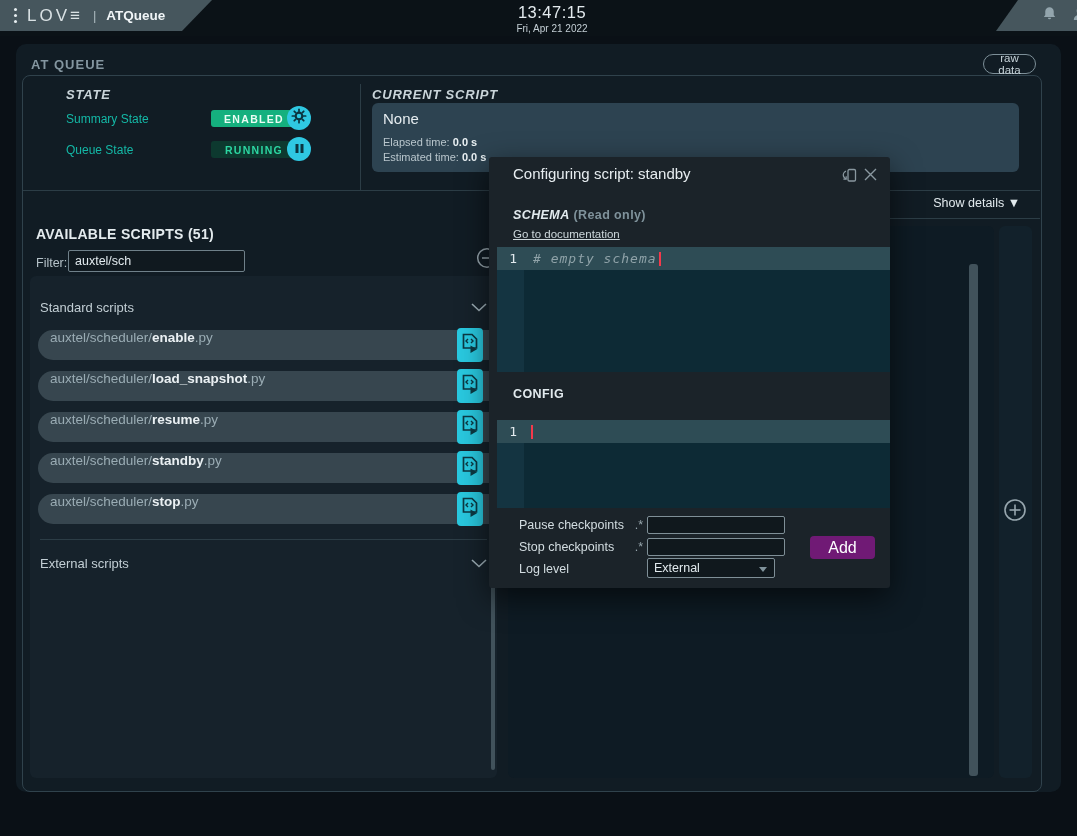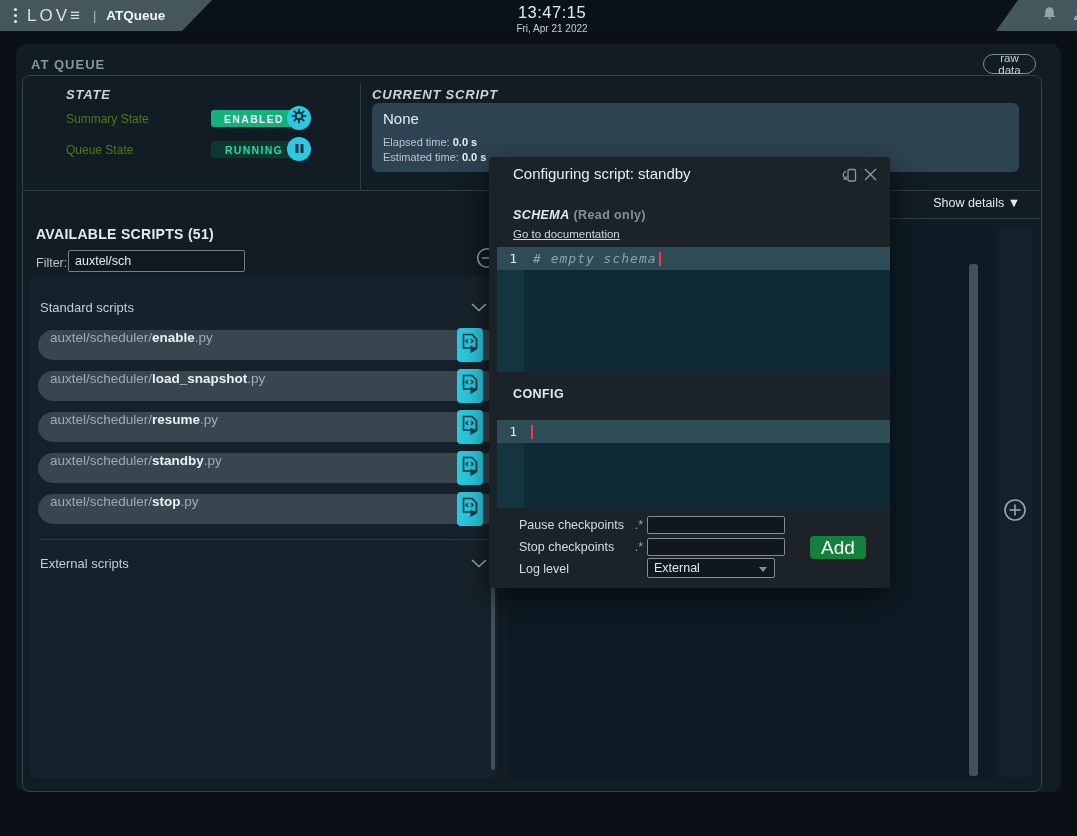--- a/index.html
+++ b/index.html
@@ -27,21 +27,21 @@
   
   .page-panel{position:absolute;left:16px;top:44px;width:1045px;height:748px;background:#111c24;border-radius:10px;}
   .fieldset{position:absolute;left:22px;top:75px;width:1018px;height:715px;border:1px solid #30424c;border-radius:8px;}
   .section-title{font-size:13px;font-weight:bold;letter-spacing:1px;color:#8496a0;}
   .sub-title{font-size:13px;font-weight:bold;letter-spacing:.8px;color:#c9d4d9;font-style:italic;}
   .raw-btn{position:absolute;left:983px;top:54px;width:53px;height:20px;border:1px solid #7d8f98;border-radius:10px;
            background:transparent;color:#c6d2d8;font-size:11.5px;display:flex;align-items:center;justify-content:center;cursor:pointer;}
   .divider{background:#2c3d46;}
 
   
-  .lbl{font-size:12px;color:#4d7c0f;}
+  .lbl{font-size:12px;color:#14b8a6;}
   .badge{width:86px;height:17px;border-radius:3px;font-size:10.5px;font-weight:bold;letter-spacing:1.3px;
          display:flex;align-items:center;justify-content:center;}
   .badge-enabled{background:#15b07e;color:#eafcf4;}
   .badge-running{background:#0d392f;color:#2cd6a2;}
   .circle-btn{width:24px;height:24px;border-radius:50%;background:#2fc8e2;display:flex;align-items:center;justify-content:center;cursor:pointer;}
 
   
   .cs-card{position:absolute;left:372px;top:103px;width:647px;height:69px;background:#2d4351;border-radius:6px;}
   .cs-name{position:absolute;left:11px;top:7px;font-size:15px;color:#e6edf0;}
   .cs-row{position:absolute;left:11px;font-size:11px;color:#b9c6cc;}
@@ -87,22 +87,22 @@
   .caret{display:inline-block;width:2px;height:14px;background:#f4394b;margin-left:2px;vertical-align:middle;}
   .config-h{position:absolute;left:24px;top:230px;font-size:12.5px;font-weight:bold;letter-spacing:.4px;color:#e2eaee;}
   .form-lbl{position:absolute;font-size:12.5px;color:#d3dde1;}
   .regex{position:absolute;font-size:12.5px;color:#97a6ad;}
   .form-input{position:absolute;width:126px;height:16px;background:#10181d;border:1px solid #7f8f97;border-radius:2px;
               color:#e2eaee;font-size:12px;padding:0 5px;font-family:"Liberation Sans",sans-serif;}
   .form-select{position:absolute;width:128px;height:20px;background:#10181d;border:1px solid #7f8f97;border-radius:2px;
                display:flex;align-items:center;padding-left:6px;box-sizing:border-box;font-size:12.5px;color:#e2eaee;cursor:pointer;}
   .sel-caret{position:absolute;right:7px;top:8px;width:0;height:0;border-left:4px solid transparent;
              border-right:4px solid transparent;border-top:5px solid #7f929b;}
-  .add-btn{position:absolute;left:321px;top:379px;width:56px;height:23px;background:#15803d;border:none;border-radius:4px;
-           color:#fdffff;font-size:19px;cursor:pointer;}
+  .add-btn{position:absolute;left:321px;top:379px;width:65px;height:23px;background:#701a75;border:none;border-radius:4px;
+           color:#fdffff;font-size:16px;cursor:pointer;}
 </style>
 </head>
 <body>
 
 <div class="screen">
 
   <div class="topbar">
     <div class="tb-left">
       <div class="kebab">
           <i></i>

